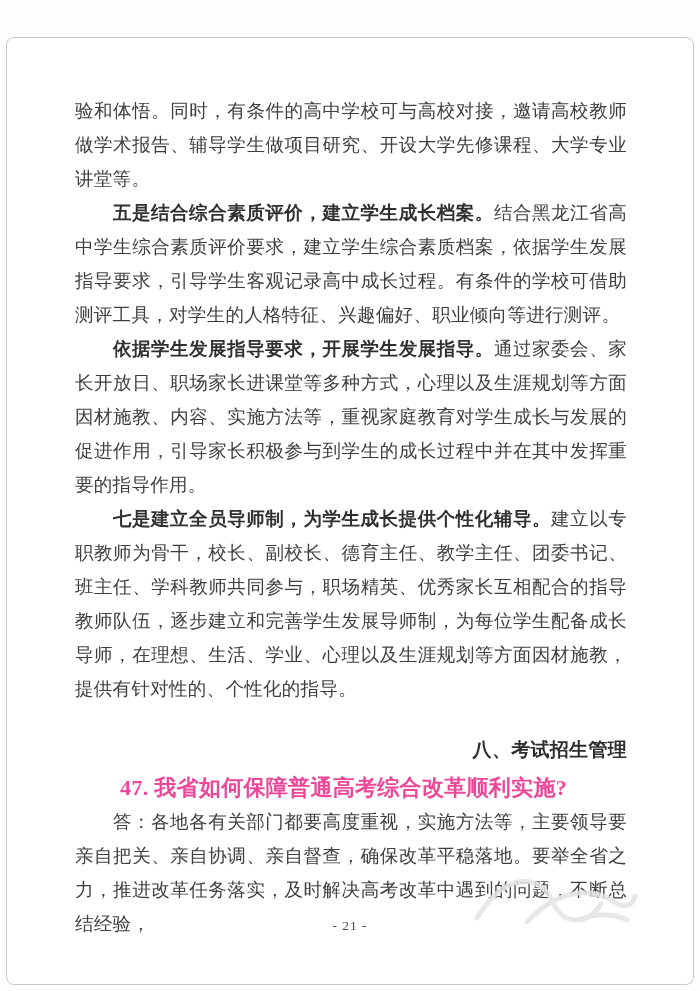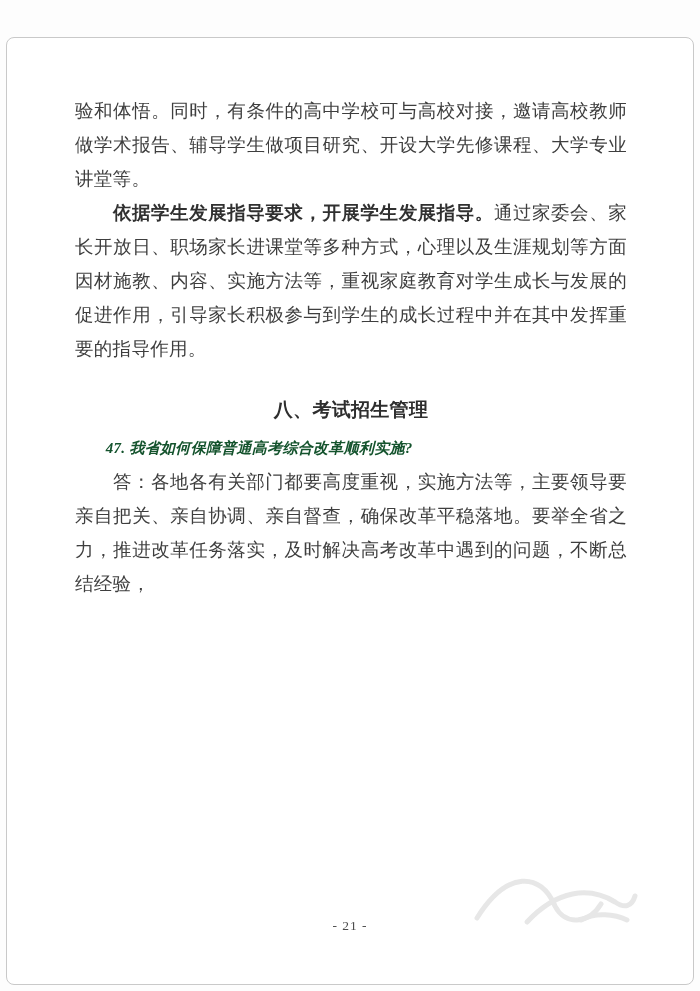--- a/index.html
+++ b/index.html
@@ -24,37 +24,36 @@
     color: #3e3e3e;
     letter-spacing: 0.3px;
   }
   .para {
     text-align: justify;
     text-align-last: left;
   }
   .indent { text-indent: 2.05em; }
   .lead { font-weight: bold; color: #303030; }
   .section-heading {
-    text-align: center;
+    text-align: right;
     font-weight: bold;
     font-size: 19px;
     line-height: 34px;
     margin-top: 27px;
     color: #2e2e2e;
   }
   .question {
     font-weight: bold;
     text-indent: 2.05em;
     margin-top: 4px;
-    font-size: 15px;
+    font-size: 22px;
     line-height: 34px;
-    color: #14532d;
+    color: #ec4899;
     text-align: justify;
     text-align-last: left;
-    font-style: italic;
   }
   .page-number {
     position: absolute;
     left: 0; right: 0; bottom: 50px;
     text-align: center;
     font-size: 13.5px;
     color: #4c4c4c;
     letter-spacing: 1px;
   }
   .watermark {
@@ -67,25 +66,31 @@
 </head>
 <body>
 
 <div class="page">
   <div class="content">
 
     <p class="para">
       <b class="lead"></b><span>验和体悟。同时，有条件的高中学校可与高校对接，邀请高校教师做学术报告、辅导学生做项目研究、开设大学先修课程、大学专业讲堂等。</span>
     </p>
 
+    <p class="para indent">
+      <b class="lead">五是结合综合素质评价，建立学生成长档案。</b><span>结合黑龙江省高中学生综合素质评价要求，建立学生综合素质档案，依据学生发展指导要求，引导学生客观记录高中成长过程。有条件的学校可借助测评工具，对学生的人格特征、兴趣偏好、职业倾向等进行测评。</span>
+    </p>
 
     <p class="para indent">
       <b class="lead">依据学生发展指导要求，开展学生发展指导。</b><span>通过家委会、家长开放日、职场家长进课堂等多种方式，心理以及生涯规划等方面因材施教、内容、实施方法等，重视家庭教育对学生成长与发展的促进作用，引导家长积极参与到学生的成长过程中并在其中发挥重要的指导作用。</span>
     </p>
 
+    <p class="para indent">
+      <b class="lead">七是建立全员导师制，为学生成长提供个性化辅导。</b><span>建立以专职教师为骨干，校长、副校长、德育主任、教学主任、团委书记、班主任、学科教师共同参与，职场精英、优秀家长互相配合的指导教师队伍，逐步建立和完善学生发展导师制，为每位学生配备成长导师，在理想、生活、学业、心理以及生涯规划等方面因材施教，提供有针对性的、个性化的指导。</span>
+    </p>
 
     <h2 class="section-heading">八、考试招生管理</h2>
 
     <p class="question">47. 我省如何保障普通高考综合改革顺利实施?</p>
 
     <p class="para indent">答：各地各有关部门都要高度重视，实施方法等，主要领导要亲自把关、亲自协调、亲自督查，确保改革平稳落地。要举全省之力，推进改革任务落实，及时解决高考改革中遇到的问题，不断总结经验，</p>
 
   </div>
 
   <svg class="watermark" width="170" height="72" viewBox="0 0 170 72">

